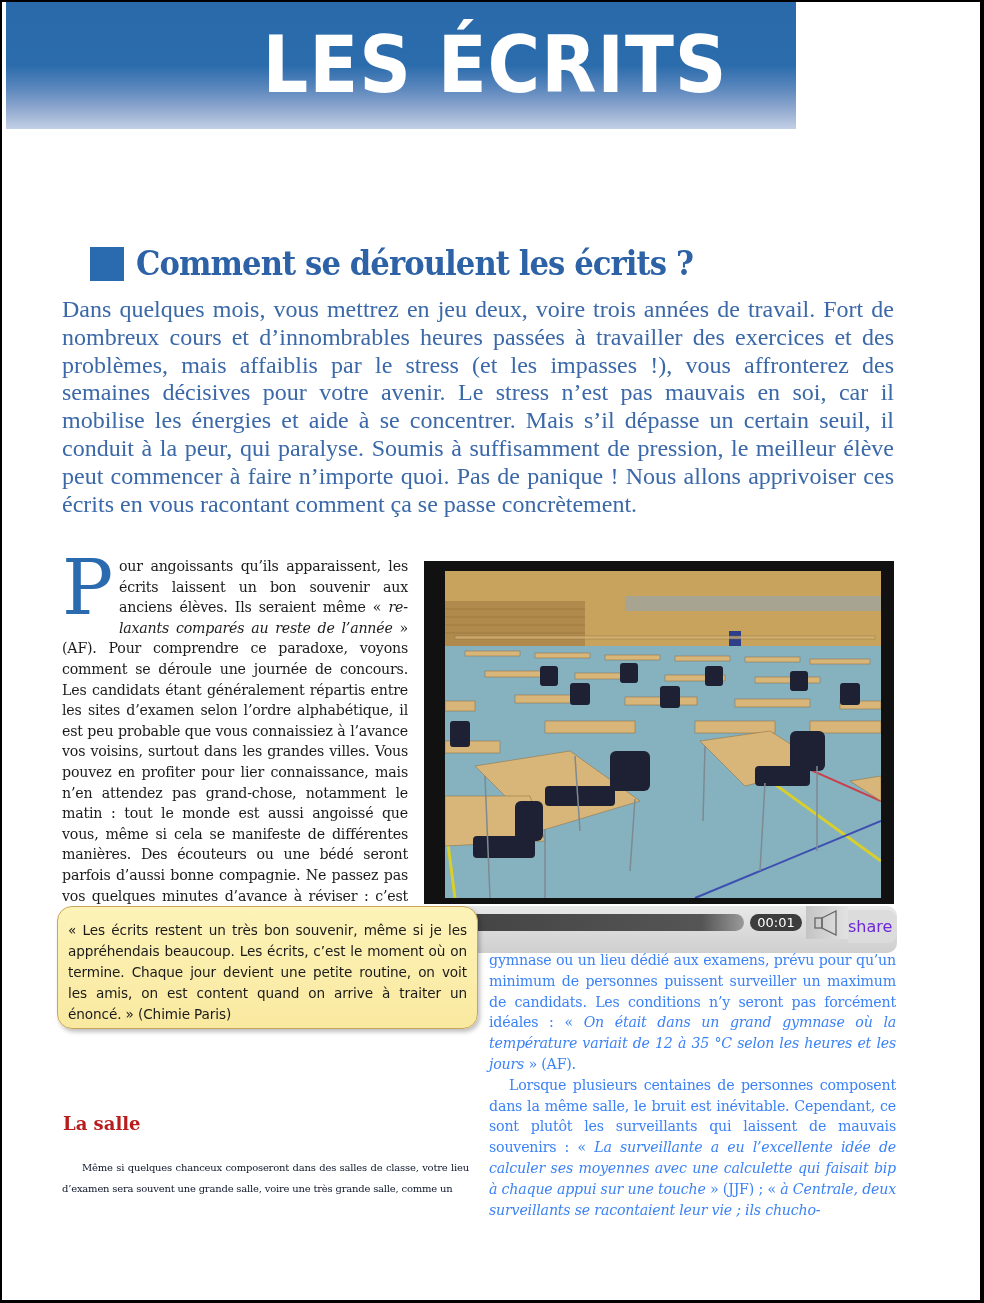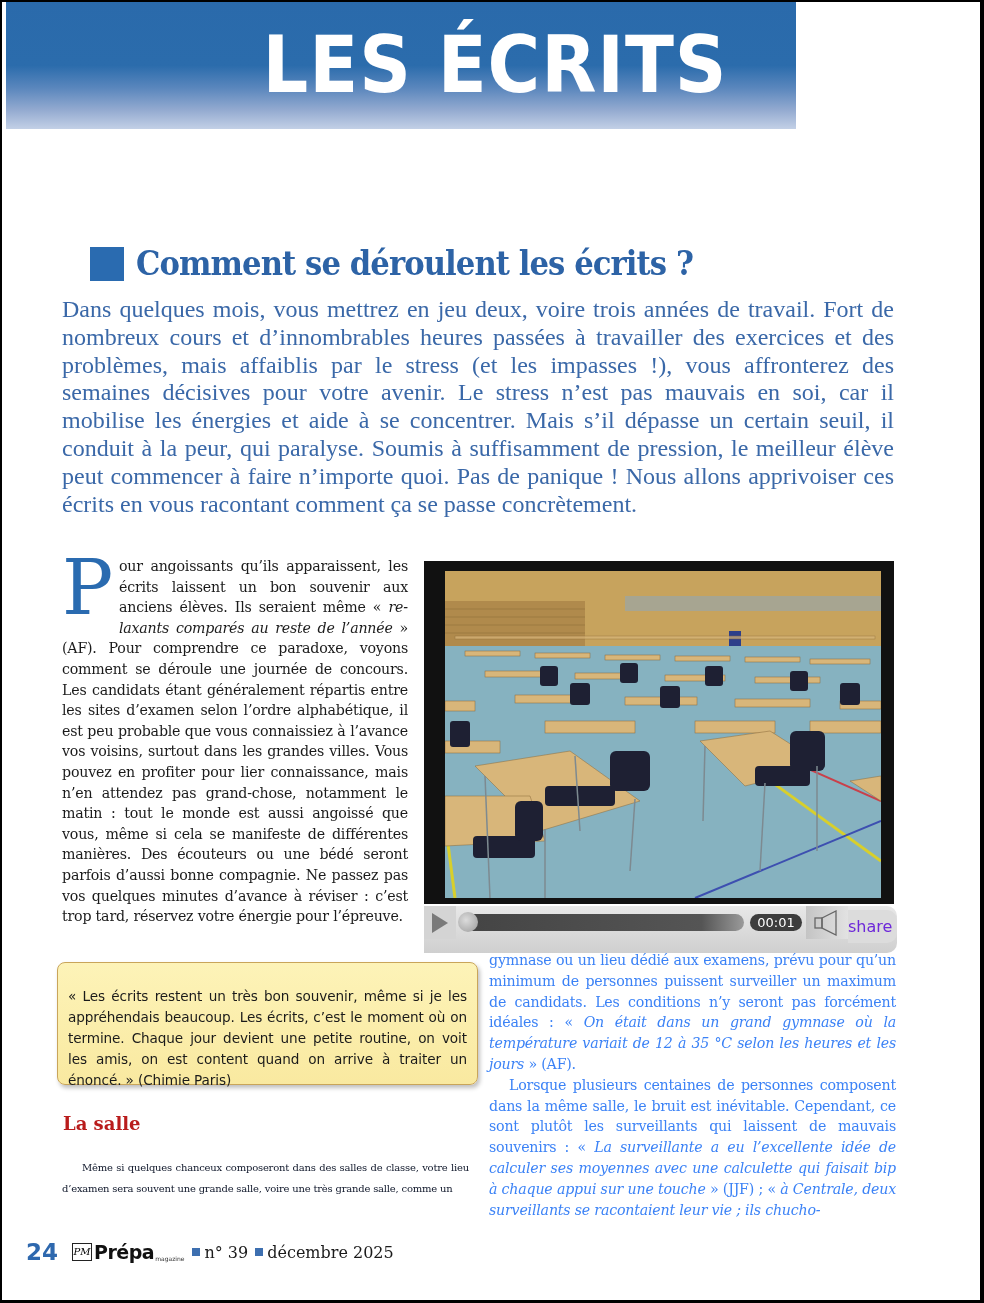--- a/index.html
+++ b/index.html
@@ -85,25 +85,25 @@
     position: absolute; left: 382px; top: 0; width: 42px; height: 33px;
     background: linear-gradient(to right, #c4c4c4, #e2e2e2);
   }
   .volume-btn svg { position: absolute; left: 8px; top: 4px; }
   .share-btn {
     position: absolute; left: 424px; top: 4px; width: 49px; height: 33px;
     font-family: "DejaVu Sans", sans-serif; font-size: 16px; color: #6d28d9;
     line-height: 33px; text-align: left; border-radius: 0 10px 10px 0; background: #dcdcdc;
   }
   .quote-box {
-    position: absolute; left: 55px; top: 960px; width: 421px; height: 123px;
+    position: absolute; left: 55px; top: 904px; width: 421px; height: 123px;
     background: linear-gradient(to bottom, #fdf3b8, #f9e9a0);
-    border: 1.5px solid #c9a55a; border-radius: 8px;
+    border: 1.5px solid #c9a55a; border-radius: 15px;
     box-shadow: 2px 3px 4px rgba(0,0,0,0.25);
-    padding: 23px 10px 6px 10px;
+    padding: 13px 10px 6px 10px;
   }
   .quote-text {
     font-family: "DejaVu Sans", sans-serif; font-size: 13.6px; line-height: 21px; color: #1a1a1a;
     text-align: justify; letter-spacing: -0.1px;
   }
   .subheading {
     position: absolute; left: 61px; top: 1111px;
     font-family: "DejaVu Serif", serif; font-weight: bold; font-size: 18px; color: #b91c1c;
   }
   .col-left-bottom {
@@ -265,24 +265,14 @@
 
   <div class="subheading">La salle</div>
 
   <p class="col-left-bottom indent">Même si quelques chanceux composeront dans des salles de classe, votre lieu d’examen sera souvent une grande salle, voire une très grande salle, comme un</p>
 
   <div class="col-right">
     <p><span>gymnase ou un lieu dédié aux examens, prévu pour qu’un minimum de personnes puissent surveiller un maximum de candidats. Les conditions n’y seront pas forcément idéales : « </span><i>On était dans un grand gymnase où la température variait de 12 à 35 °C selon les heures et les jours</i><span> » (AF).</span></p>
     <p class="indent"><span>Lorsque plusieurs centaines de personnes compo­sent dans la même salle, le bruit est inévitable. Cepen­dant, ce sont plutôt les surveillants qui laissent de mau­vais souvenirs : « </span><i>La surveillante a eu l’excellente idée de calculer ses moyennes avec une calculette qui faisait bip à chaque appui sur une touche</i><span> » (JJF) ; « </span><i>à Centrale, deux surveillants se racontaient leur vie ; ils chucho-</i></p>
   </div>
 
-  <div class="footer">
-    <span class="page-number">24</span>
-    <span class="logo-pm">PM</span>
-    <span class="logo-prepa">Prépa</span>
-    <span class="logo-magazine">magazine</span>
-    <span class="sq"></span>
-    <span class="footer-text">n° 39</span>
-    <span class="sq" style="margin-left:7px"></span>
-    <span class="footer-text">décembre 2025</span>
-  </div>
 
 </div>
 
 </body></html>

